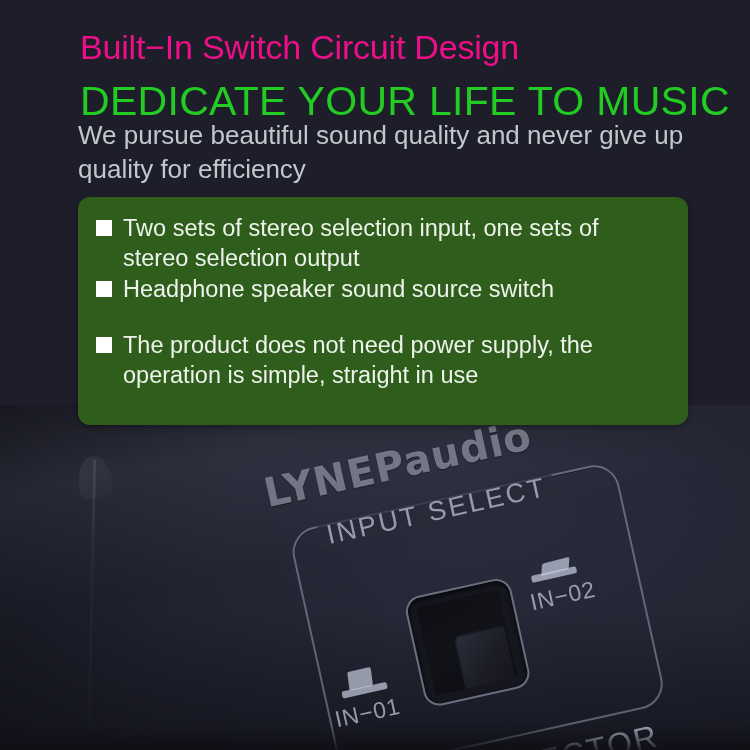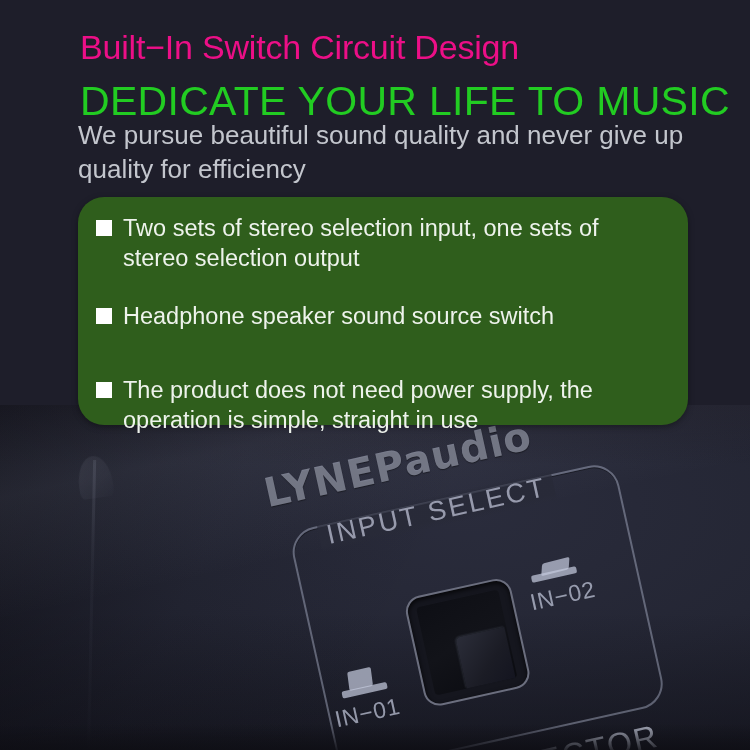--- a/index.html
+++ b/index.html
@@ -58,39 +58,39 @@
 
   
   .feature-box {
     position: absolute;
     left: 78px;
     top: 197px;
     width: 610px;
     height: 228px;
     box-sizing: border-box;
     background: #2f5e1c;
-    border-radius: 26px;
+    border-radius: 12px;
     z-index: 45;
     box-shadow: 0 2px 6px rgba(0,0,0,0.35);
     padding: 16px 18px 10px 18px;
   }
   .feature-list {
     list-style: none;
     margin: 0;
     padding: 0;
   }
   .feature-item {
     display: flex;
     align-items: flex-start;
     color: #eef3ec;
     font-size: 23.5px;
     line-height: 30px;
   }
-  .feature-item.gap1 { margin-top: 28px; }
-  .feature-item.gap2 { margin-top: 44px; }
+  .feature-item.gap1 { margin-top: 1px; }
+  .feature-item.gap2 { margin-top: 26px; }
   .bullet {
     flex: 0 0 auto;
     width: 16px;
     height: 16px;
     background: #ffffff;
     margin-top: 7px;
     margin-right: 11px;
   }
   .feature-text { flex: 1 1 auto; }
 

